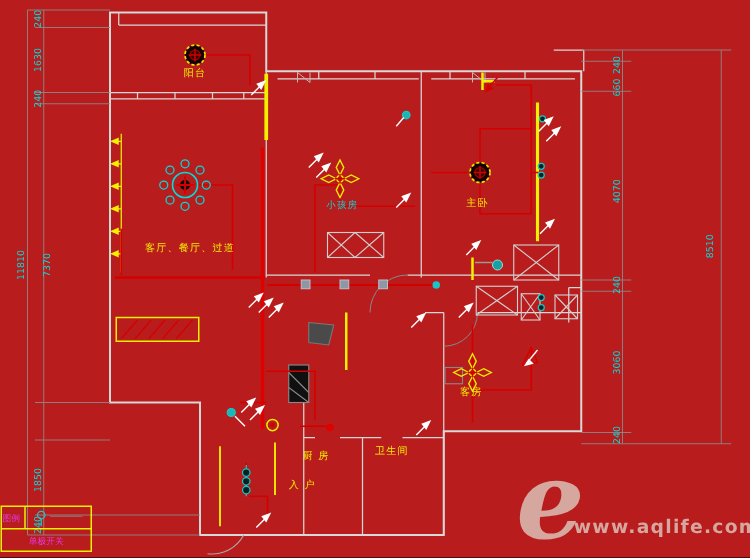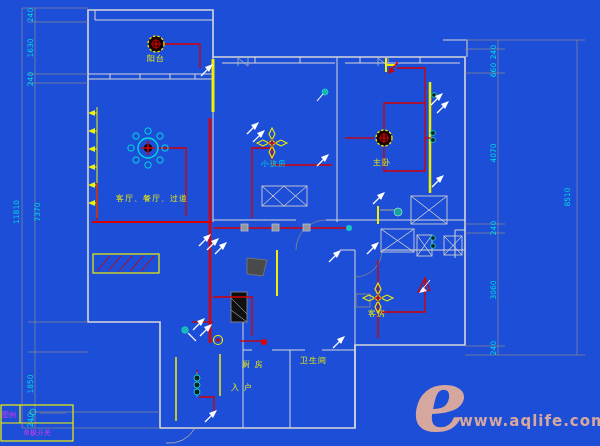--- a/index.html
+++ b/index.html
@@ -1,16 +1,16 @@
 <!DOCTYPE html>
 <html><head>
 <meta charset="utf-8">
 <style>
   html,body{margin:0;padding:0;background:#000;}
-  .canvas{position:relative;width:600px;height:446px;background:#1d4ed8;overflow:hidden;
+  .canvas{position:relative;width:600px;height:446px;background:#b91c1c;overflow:hidden;
           font-family:"DejaVu Sans",sans-serif;}
   svg text{font-family:"DejaVu Sans",sans-serif;}
   .dimtxt{fill:#00dcdc;font-size:7.5px;}
   .roomtxt-y{fill:#f0f000;font-size:8px;letter-spacing:1px;}
   .roomtxt-c{fill:#00dcdc;font-size:7.5px;letter-spacing:1px;}
   .legtxt{fill:#e03ae0;font-size:7px;}
   .wm{position:absolute;left:413px;top:372px;width:190px;height:74px;color:#d6a79f;}
   .wm-logo{position:absolute;left:0px;top:-14px;font-family:"DejaVu Serif",serif;
            font-style:italic;font-weight:bold;font-size:86px;line-height:1;color:#d6a79f;}
   .wm-title{position:absolute;left:44px;top:14px;font-size:20px;font-weight:bold;

